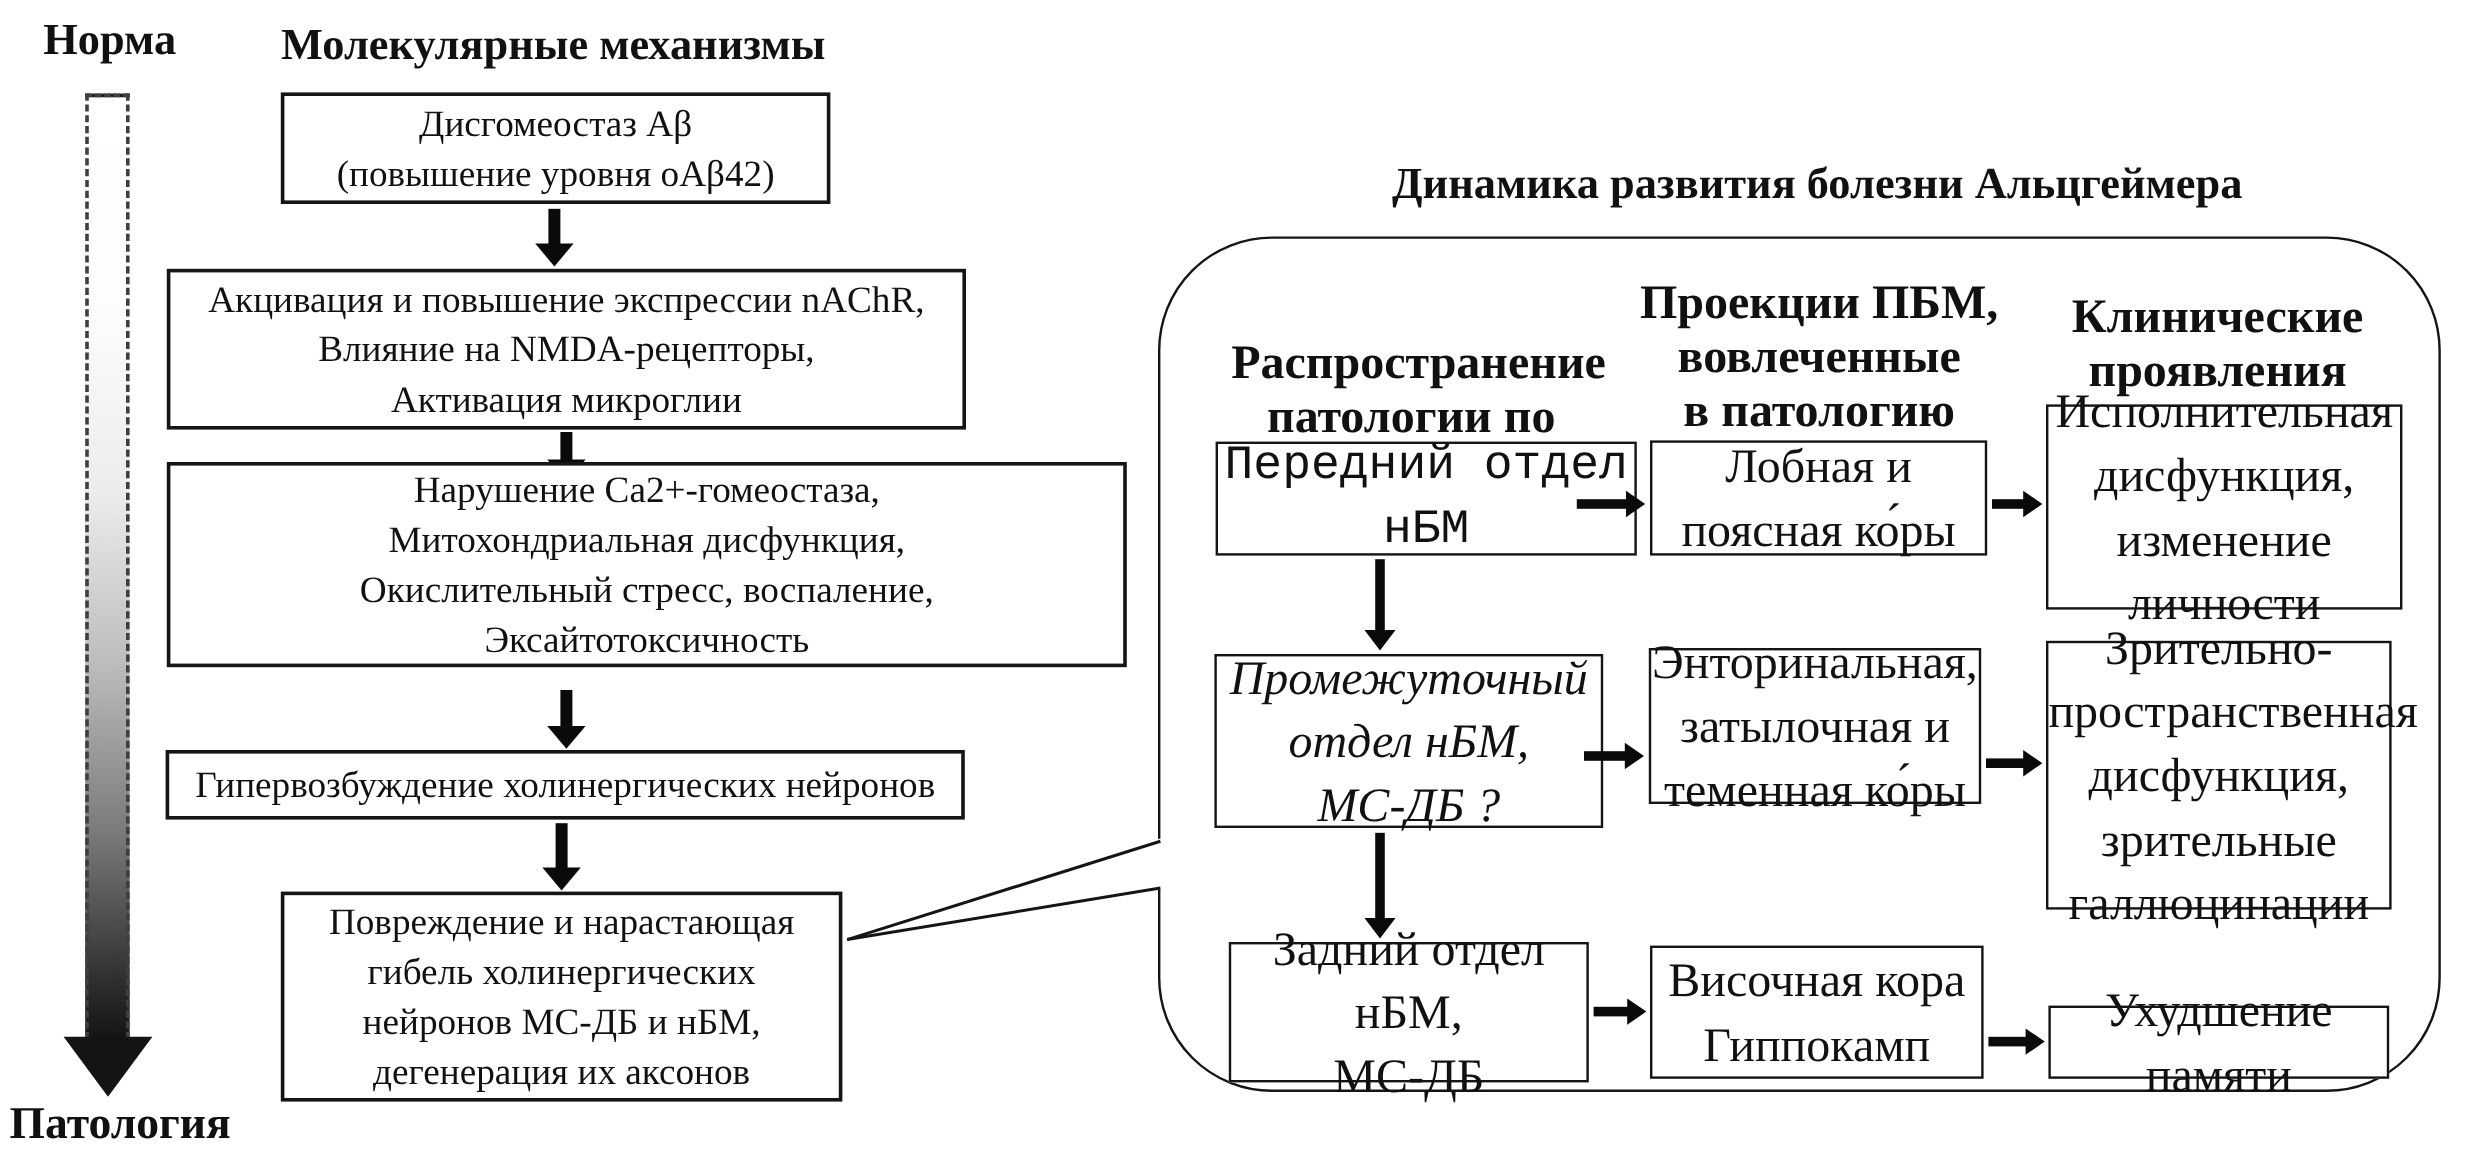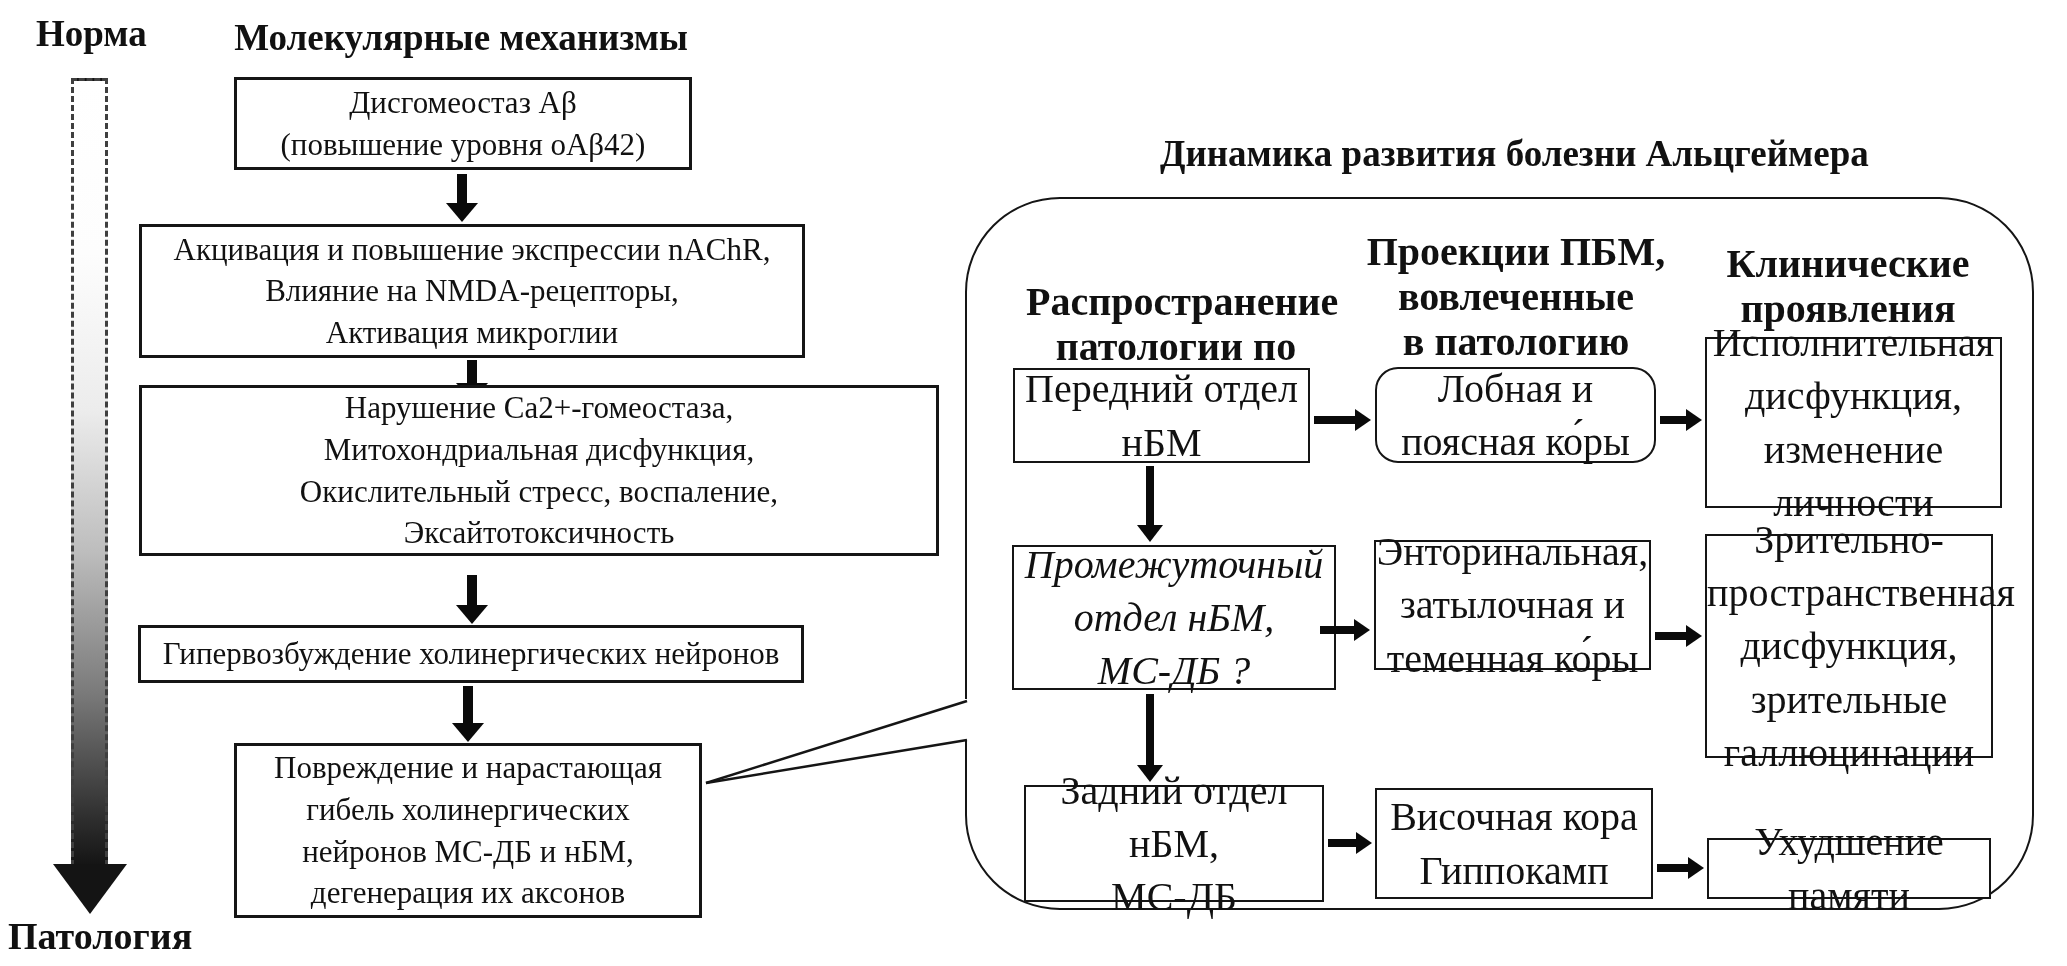--- a/index.html
+++ b/index.html
@@ -104,29 +104,29 @@
   </svg>
 
   <div class="abs hdr" style="left:1026px; top:280px; width:300px;">Распространение
 патологии по ПБМ</div>
   <div class="abs hdr" style="left:1366px; top:230px; width:300px;">Проекции ПБМ,
 вовлеченные
 в патологию</div>
   <div class="abs hdr" style="left:1698px; top:242px; width:300px;">Клинические
 проявления</div>
 
-  <div class="abs bx bx-r" style="left:1013px; top:368px; width:297px; height:95px;">
+  <div class="abs bx bx-r" style="left:1013px; top:368px; width:351px; height:95px;font-family:Liberation Mono, monospace;">
     <span>Передний отдел
 нБМ</span>
   </div>
   <div class="abs ah" style="left:1314px; top:407px; width:57px; height:26px;">
     <span class="sh"></span>
     <span class="hd"></span>
   </div>
-  <div class="abs bx bx-r" style="left:1375px; top:367px; width:281px; height:96px;border-radius:23px;">
+  <div class="abs bx bx-r" style="left:1375px; top:367px; width:281px; height:96px;">
     <span>Лобная и
 поясная ко́ры</span>
   </div>
   <div class="abs ah" style="left:1660px; top:407px; width:42px; height:26px;">
     <span class="sh"></span>
     <span class="hd"></span>
   </div>
   <div class="abs bx bx-r" style="left:1705px; top:337px; width:297px; height:171px;">
     <span>Исполнительная
 дисфункция,

